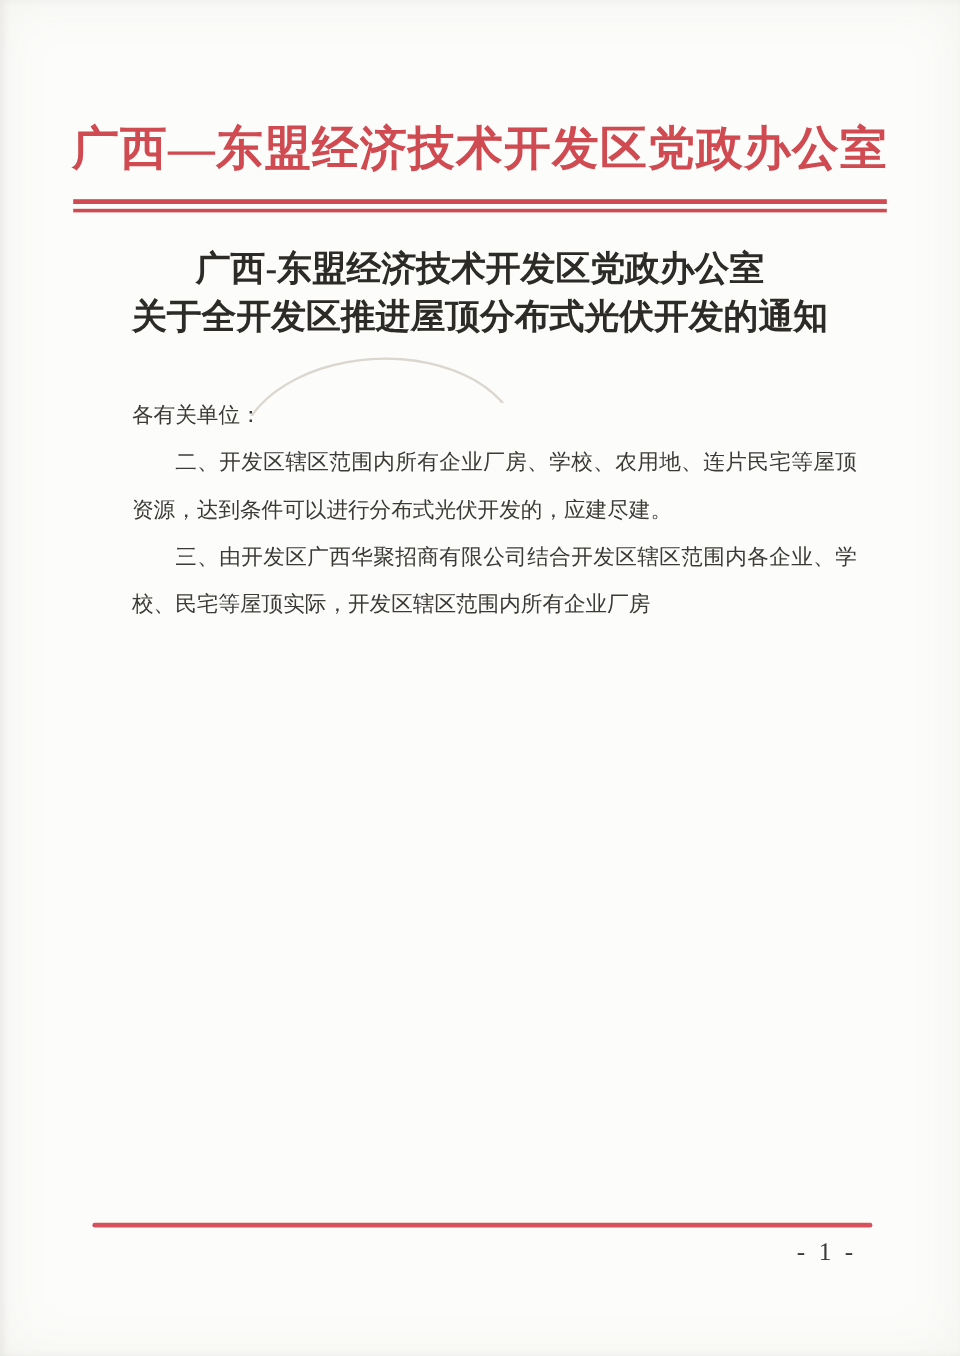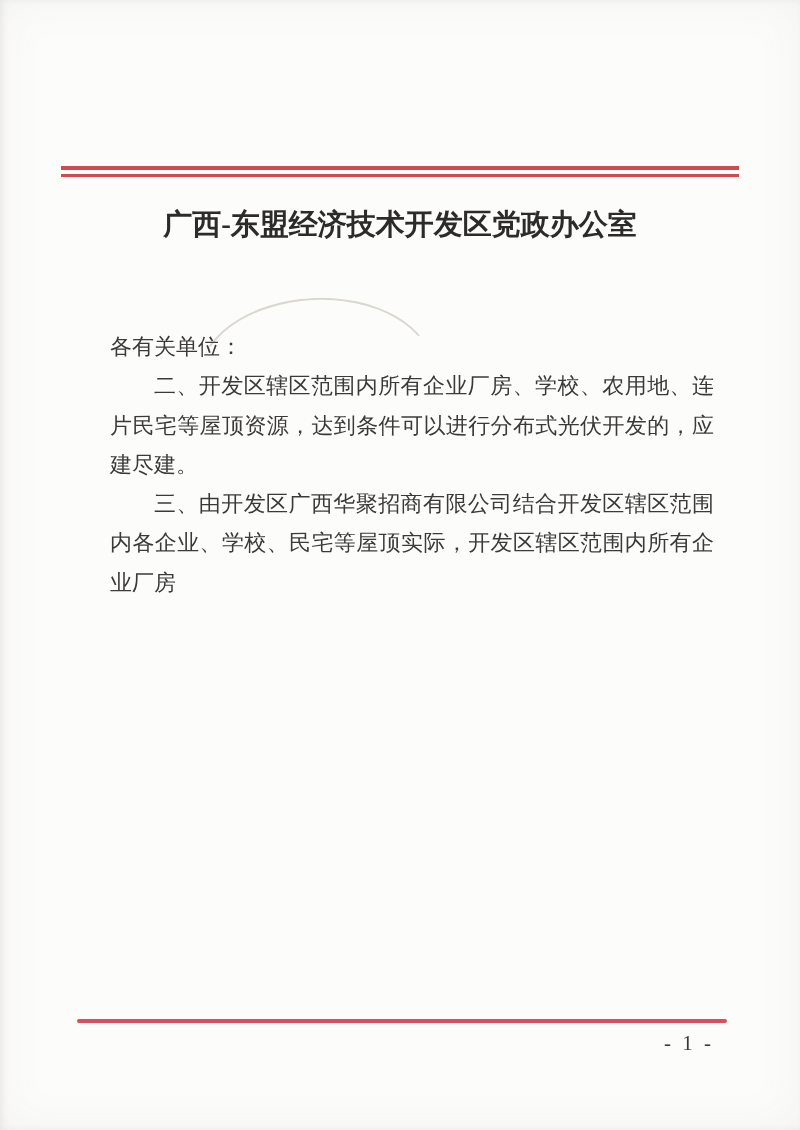--- a/index.html
+++ b/index.html
@@ -54,21 +54,21 @@
     border: 2px solid rgba(186,178,164,0.5);
     border-radius: 50%;
     clip-path: inset(0 0 72% 0);
     transform: rotate(-3deg);
   }
   .body-text {
     position: absolute;
     top: 327px;
     left: 110px;
     width: 604px;
-    font-size: 22px;
+    font-size: 18px;
     line-height: 39.3px;
     text-align: justify;
     color: #3b3a37;
   }
   .body-text p { margin: 0; }
   .body-text p.para { text-indent: 2em; }
   .bottom-rule {
     position: absolute;
     top: 1019px;
     left: 77px;
@@ -85,25 +85,27 @@
     letter-spacing: 3px;
     color: #3b3a37;
     white-space: nowrap;
   }
 </style>
 </head>
 <body>
 
 <div class="page">
 
+  <div class="letterhead">广西—东盟经济技术开发区党政办公室</div>
 
   <div class="double-rule"></div>
 
   <div class="doc-title">
     <div class="title-line">广西-东盟经济技术开发区党政办公室</div>
+    <div class="title-line">关于全开发区推进屋顶分布式光伏开发的通知</div>
   </div>
 
   <div class="seal-arc"></div>
 
   <div class="body-text">
     <p class="salutation">各有关单位：</p>
     <p class="para">二、开发区辖区范围内所有企业厂房、学校、农用地、连片民宅等屋顶资源，达到条件可以进行分布式光伏开发的，应建尽建。</p>
     <p class="para">三、由开发区广西华聚招商有限公司结合开发区辖区范围内各企业、学校、民宅等屋顶实际，开发区辖区范围内所有企业厂房</p>
   </div>
 

